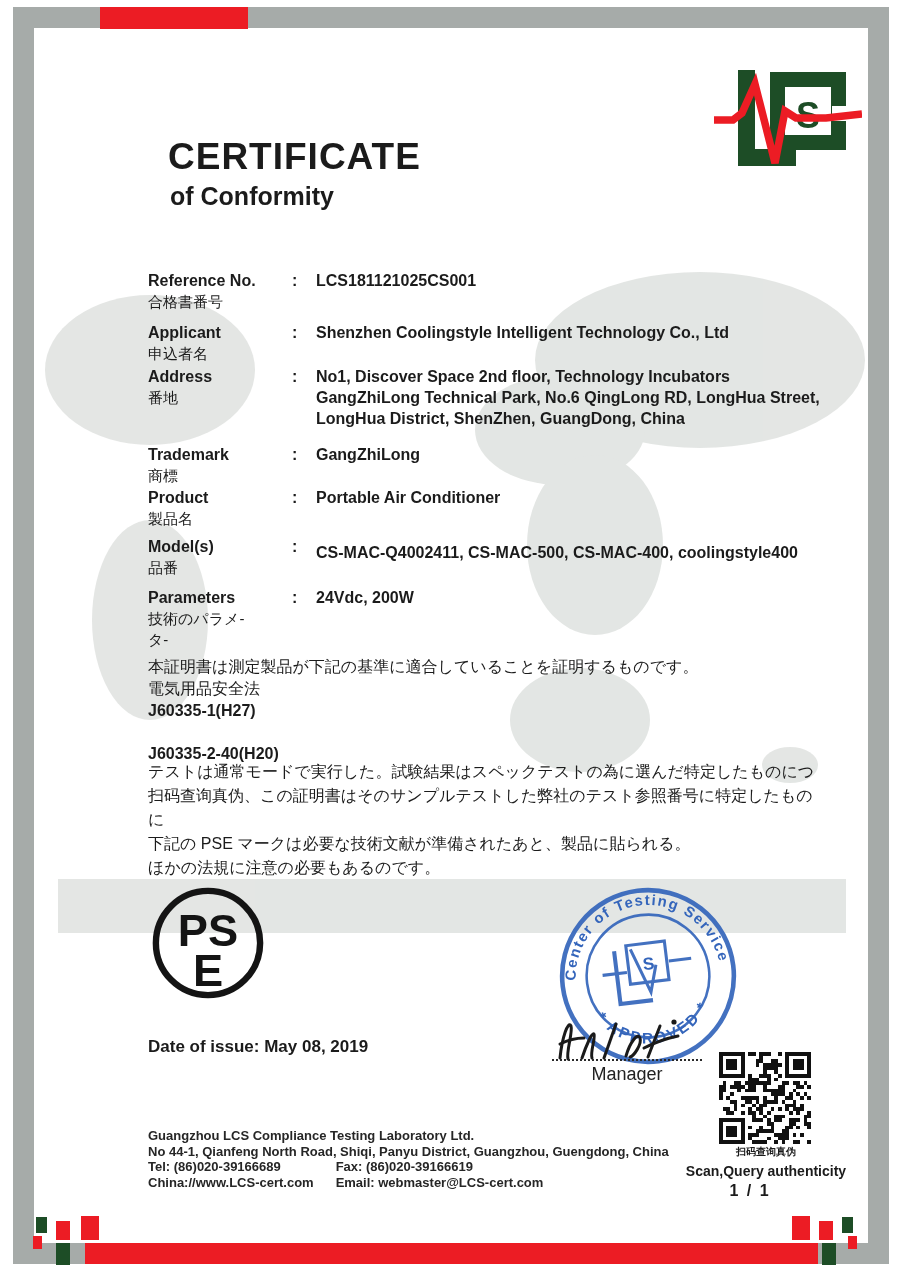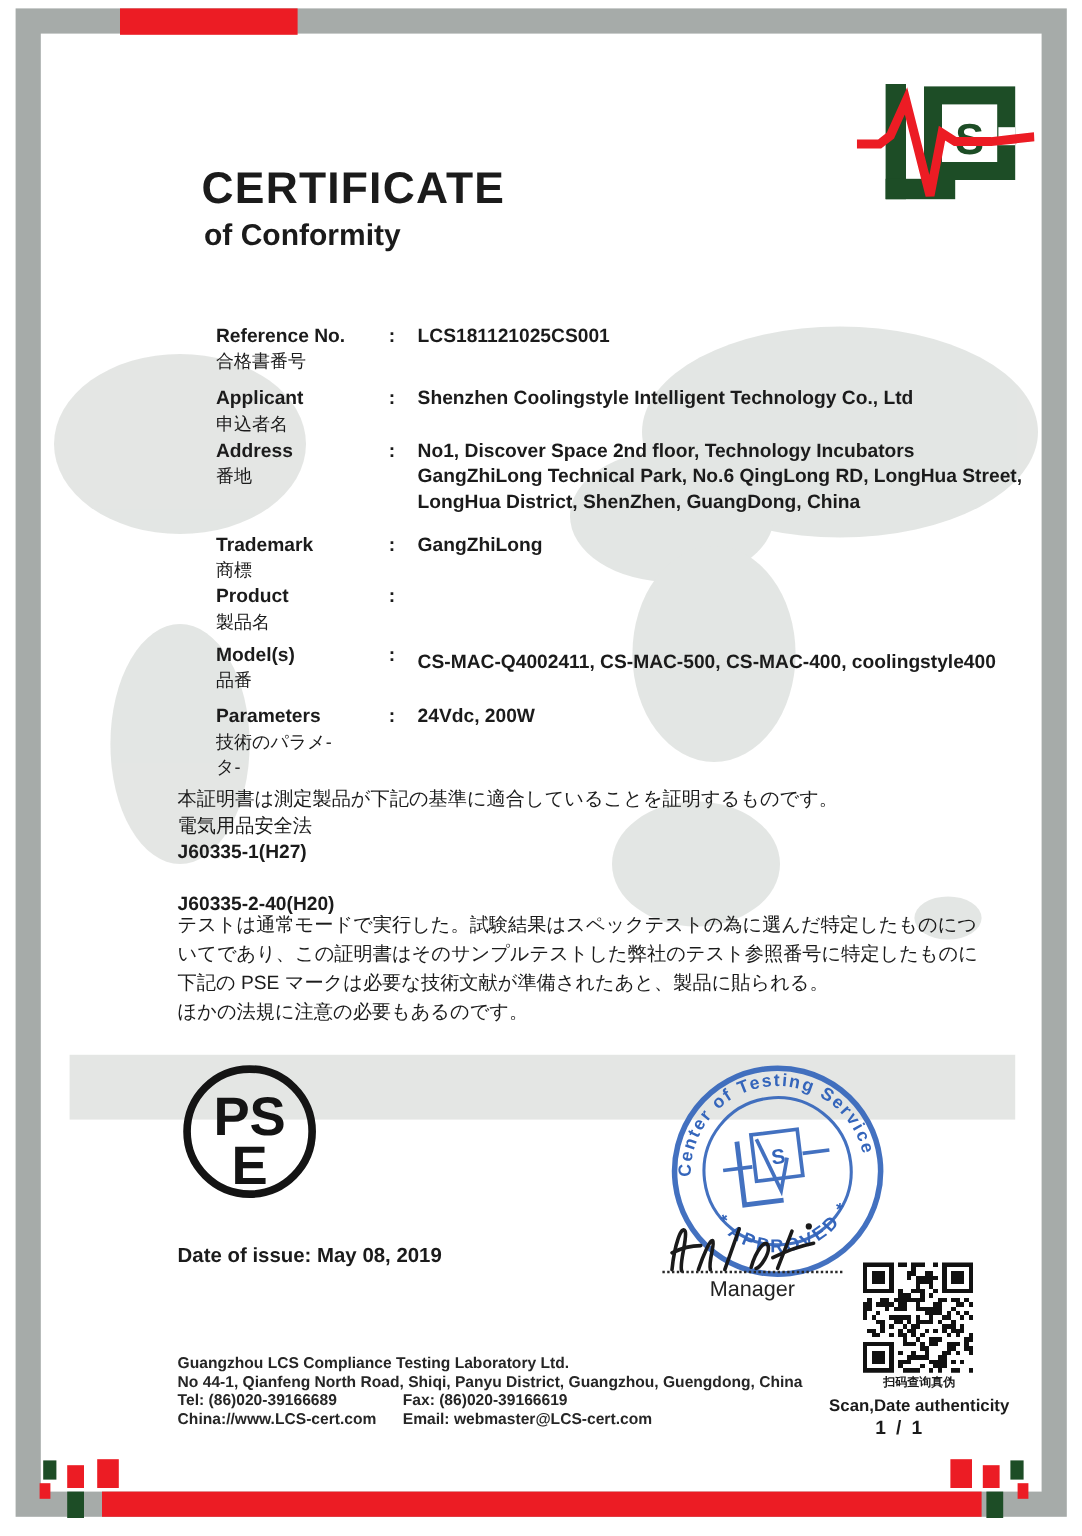--- a/index.html
+++ b/index.html
@@ -13,21 +13,21 @@
   .accent-top{position:absolute;left:100px;top:7px;width:148px;height:22px;background:#ec1c24;}
   .accent-bottom{position:absolute;left:85px;top:1243px;width:733px;height:21px;background:#ec1c24;}
   .sq{position:absolute;}
   .sq.red{background:#ec1c24;} .sq.green{background:#1d4d26;}
   
   .map{position:absolute;left:0;top:0;pointer-events:none;}
   
   .title{position:absolute;left:168px;top:136px;font-size:37px;font-weight:bold;letter-spacing:1px;}
   .subtitle{position:absolute;left:170px;top:182px;font-size:25px;font-weight:bold;}
   
-  .row{position:absolute;left:148px;width:690px;display:flex;font-size:16px;line-height:21px;margin-left:32px;}
+  .row{position:absolute;left:148px;width:690px;display:flex;font-size:16px;line-height:21px;}
   .row .lbl{width:144px;flex:none;}
   .row .lbl .en{font-weight:bold;}
   .row .lbl .ja{font-weight:normal;font-size:15px;}
   .row .colon{width:24px;flex:none;font-weight:bold;}
   .row .val{flex:1;font-weight:bold;}
   
   .jp{position:absolute;left:148px;width:676px;font-size:16px;line-height:22px;}
   .jp .std{font-weight:bold;}
   .jp2{position:absolute;left:148px;width:680px;font-size:16px;line-height:24px;}
   
@@ -122,20 +122,21 @@
     <div class="lbl"><span class="en">Trademark</span><br>
       <span class="ja">商標</span></div>
     <div class="colon">:</div>
     <div class="val">GangZhiLong</div>
   </div>
 
   <div class="row" style="top:487px">
     <div class="lbl"><span class="en">Product</span><br>
       <span class="ja">製品名</span></div>
     <div class="colon">:</div>
+    <div class="val">Portable Air Conditioner</div>
   </div>
 
   <div class="row" style="top:536px">
     <div class="lbl"><span class="en">Model(s)</span><br>
       <span class="ja">品番</span></div>
     <div class="colon">:</div>
     <div class="val" style="padding-top:6px">CS-MAC-Q4002411, CS-MAC-500, CS-MAC-400, coolingstyle400</div>
   </div>
 
   <div class="row" style="top:587px">
@@ -148,21 +149,21 @@
 
   <div class="jp" style="top:656px">
     <div>本証明書は測定製品が下記の基準に適合していることを証明するものです。</div>
     <div>電気用品安全法</div>
     <div class="std">J60335-1(H27)</div>
     <div class="std" style="margin-top:21px">J60335-2-40(H20)</div>
   </div>
 
   <div class="jp2" style="top:760px">
     <div>テストは通常モードで実行した。試験結果はスペックテストの為に選んだ特定したものにつ</div>
-    <div>いてであり、この証明書はそのサンプルテストした弊社のテスト参照番号に特定したものに</div>
+    <div>扫码查询真伪、この証明書はそのサンプルテストした弊社のテスト参照番号に特定したものに</div>
     <div>下記の PSE マークは必要な技術文献が準備されたあと、製品に貼られる。</div>
     <div>ほかの法規に注意の必要もあるのです。</div>
   </div>
 
   <svg class="pse" width="118" height="118" viewBox="0 0 120 120">
     <circle cx="60" cy="60" r="53" fill="none" stroke="#141414" stroke-width="6.5"></circle>
     <text x="60" y="63" font-size="46" font-weight="bold" text-anchor="middle" fill="#141414" font-family="Liberation Sans, sans-serif">PS</text>
     <text x="60" y="104" font-size="46" font-weight="bold" text-anchor="middle" fill="#141414" font-family="Liberation Sans, sans-serif">E</text>
   </svg>
 
@@ -412,21 +413,21 @@
           <rect x="2" y="2" width="3" height="3" fill="#111"></rect>
           <rect x="18" y="0" width="7" height="7"></rect>
           <rect x="19" y="1" width="5" height="5" fill="#fff"></rect>
           <rect x="20" y="2" width="3" height="3" fill="#111"></rect>
           <rect x="0" y="18" width="7" height="7"></rect>
           <rect x="1" y="19" width="5" height="5" fill="#fff"></rect>
           <rect x="2" y="20" width="3" height="3" fill="#111"></rect>
         </g>
       </svg></div>
   <div class="qr-zh">扫码查询真伪</div>
-  <div class="qr-en">Scan,Date authenticity</div>
+  <div class="qr-en">Scan,Query authenticity</div>
   <div class="qr-page">1 / 1</div>
 
   <div class="footer">
     <div>Guangzhou LCS Compliance Testing Laboratory Ltd.</div>
     <div>No 44-1, Qianfeng North Road, Shiqi, Panyu District, Guangzhou, Guengdong, China</div>
     <div class="cols">
       <span class="c1">Tel: (86)020-39166689</span>
       <span>Fax: (86)020-39166619</span>
     </div>
     <div class="cols">

